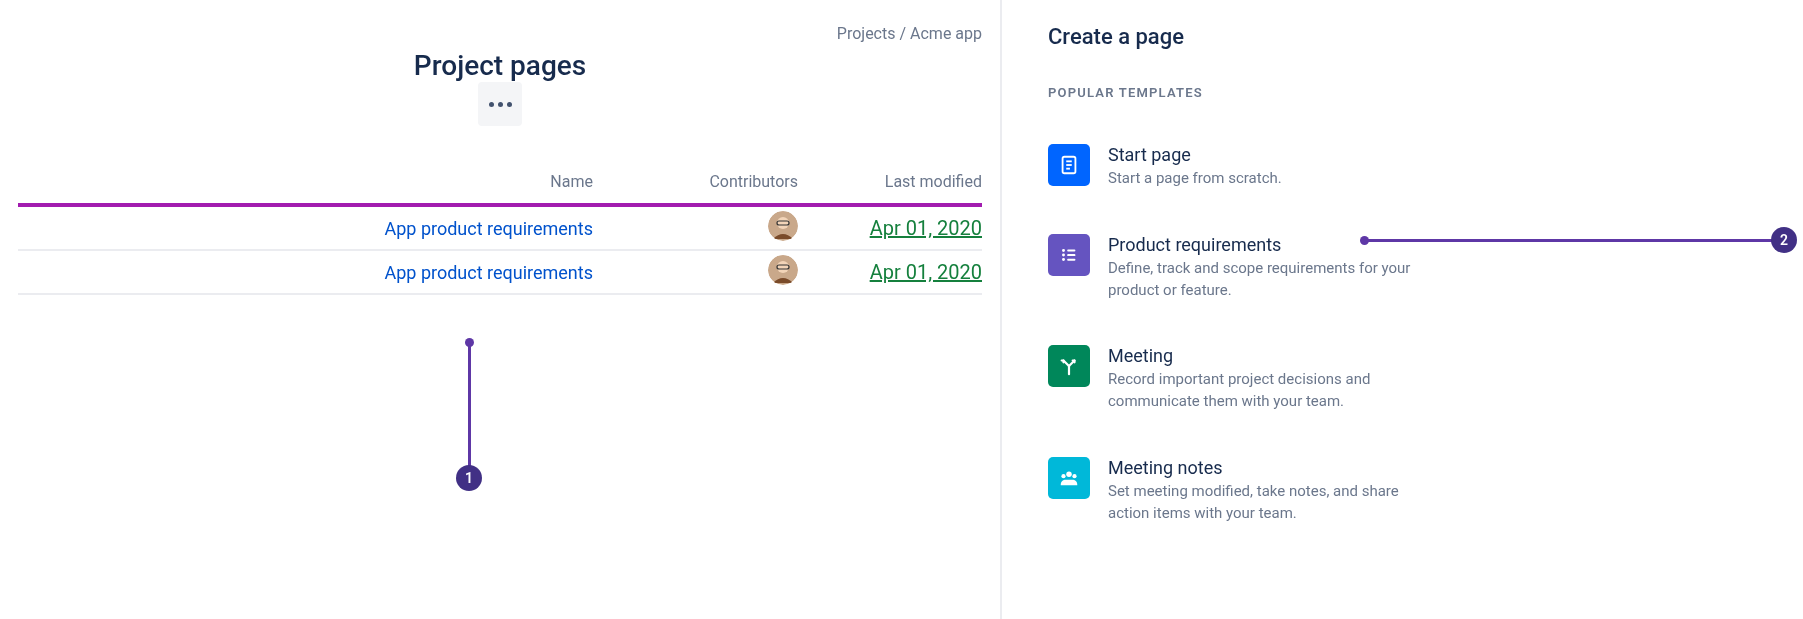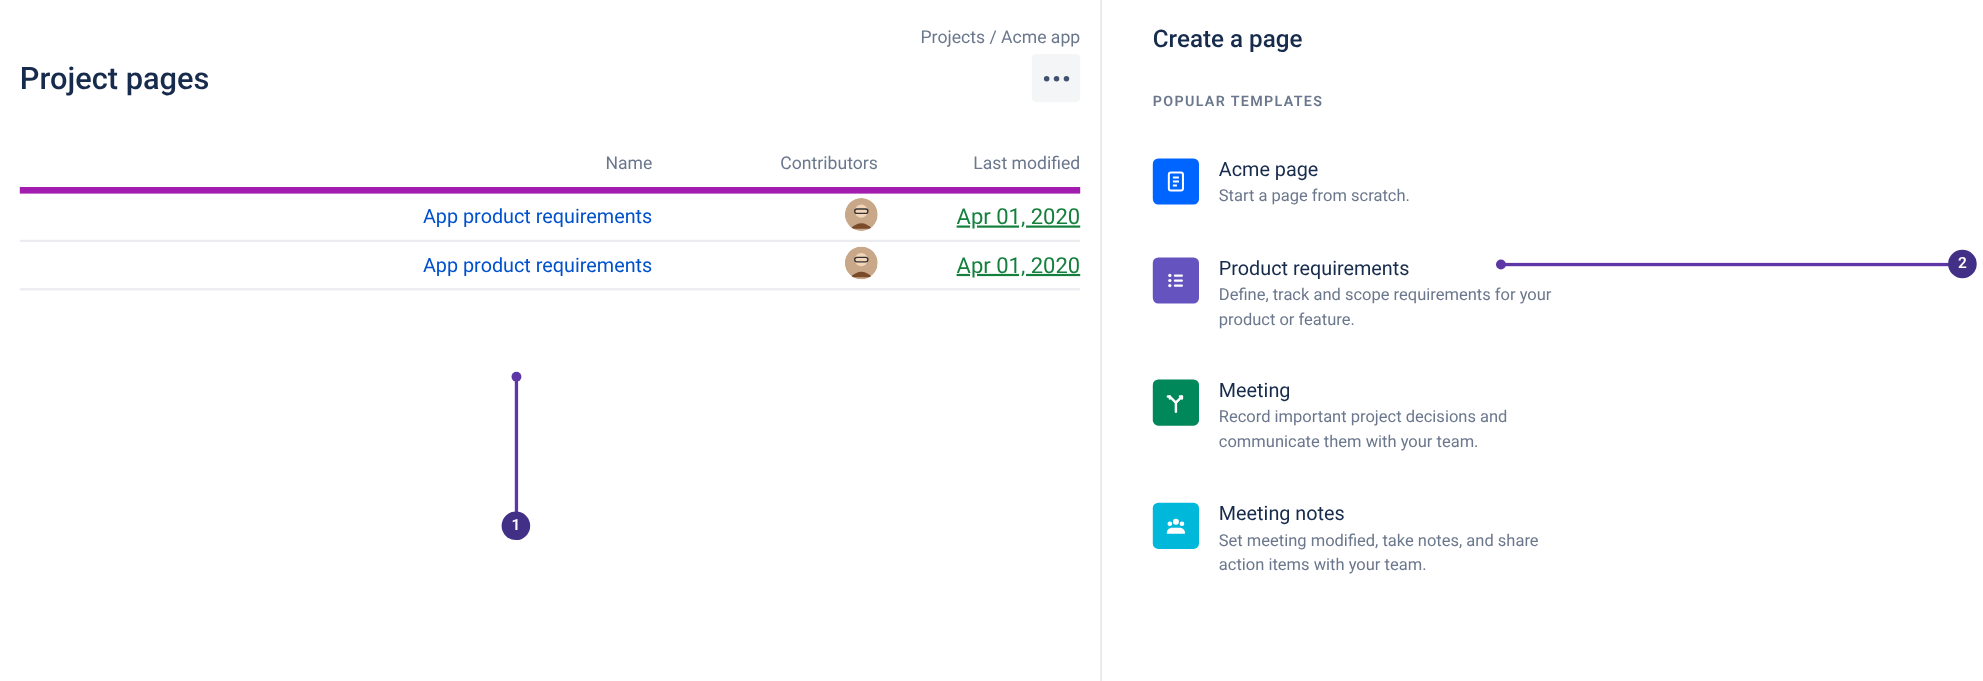--- a/index.html
+++ b/index.html
@@ -36,20 +36,21 @@
     font-size: 16px;
     color: #6B778C;
     margin-bottom: 6px;
   }
   .breadcrumb a { color: #6B778C; text-decoration: none; }
   .header-row {
     display: flex;
     align-items: center;
     justify-content: space-between;
     margin-bottom: 46px;
+    flex-direction: column;
   }
   h1 {
     font-size: 28px;
     font-weight: 500;
     color: #172B4D;
   }
   .more-btn {
     width: 44px;
     height: 44px;
     border-radius: 4px;
@@ -61,21 +62,21 @@
     cursor: pointer;
   }
   .more-btn span {
     width: 5px; height: 5px; border-radius: 50%; background: #42526E;
   }
   .table-head {
     display: flex;
     font-size: 16px;
     color: #6B778C;
     padding-bottom: 12px;
-    border-bottom: 6px solid #a21caf;
+    border-bottom: 4px solid #a21caf;
   }
   .col-name { flex: 0 0 575px; }
   .col-contrib { flex: 0 0 205px; }
   .col-mod { flex: 1; }
   .row {
     display: flex;
     align-items: center;
     height: 44px;
     border-bottom: 2px solid #EBECF0;
   }
@@ -233,21 +234,21 @@
     <div class="tpl">
       <div class="tpl-icon ic-blue">
         <svg viewBox="0 0 24 24" fill="none" stroke="#fff" stroke-width="2">
             <rect x="5" y="3" width="14" height="18" rx="2"></rect>
             <line x1="9" y1="8" x2="15" y2="8"></line>
             <line x1="9" y1="12" x2="15" y2="12"></line>
             <line x1="9" y1="16" x2="13" y2="16"></line>
           </svg>
       </div>
       <div class="tpl-body">
-        <div class="tpl-title">Acme page</div>
+        <div class="tpl-title">Start page</div>
         <div class="tpl-desc">Start a page from scratch.</div>
       </div>
     </div>
 
     <div class="tpl">
       <div class="tpl-icon ic-purple">
         <svg viewBox="0 0 24 24" fill="#fff">
             <circle cx="6" cy="7" r="1.6"></circle>
             <rect x="10" y="6" width="9" height="2.2" rx="1"></rect>
             <circle cx="6" cy="12" r="1.6"></circle>

